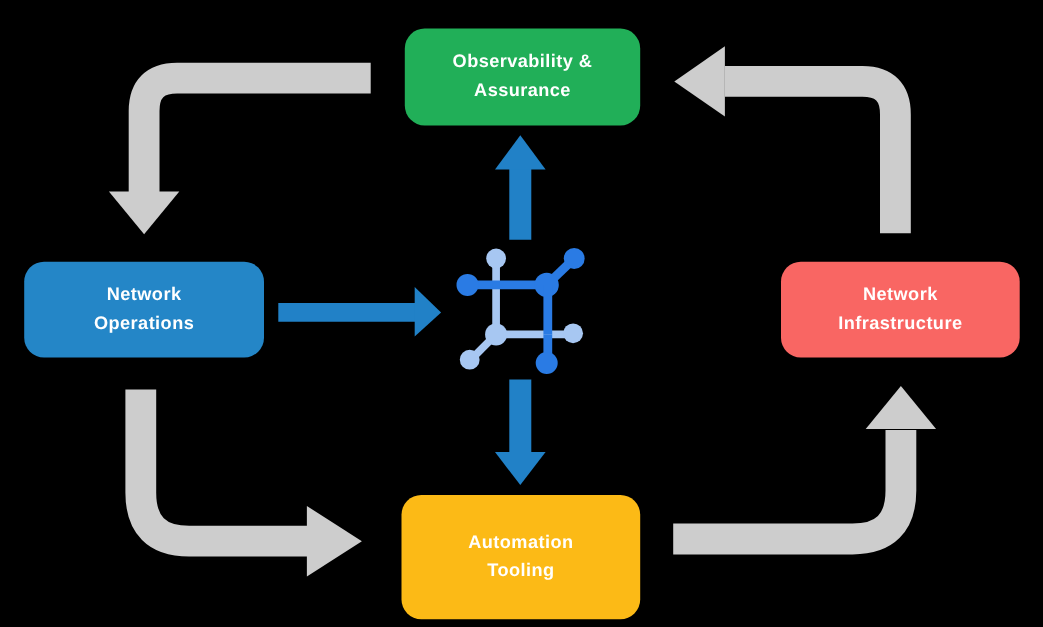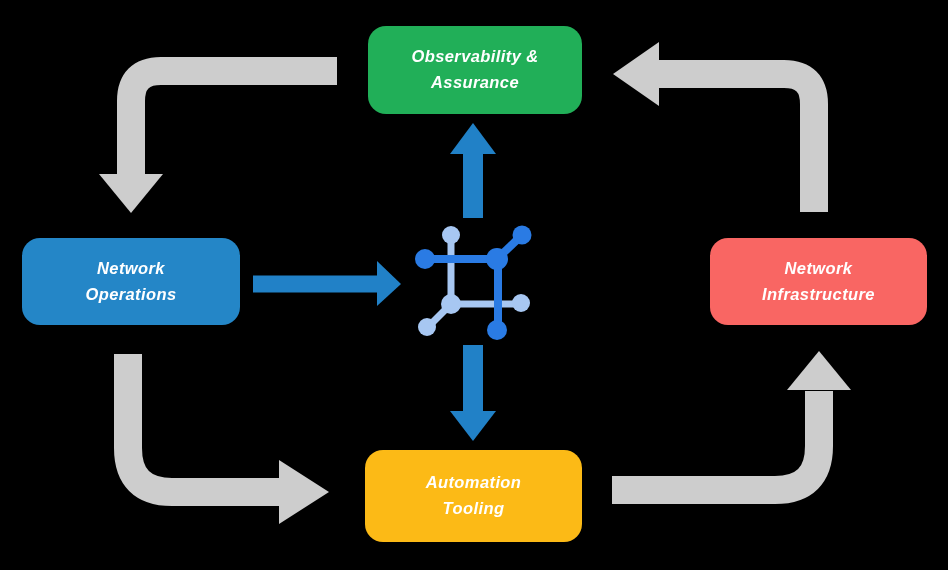--- a/index.html
+++ b/index.html
@@ -39,26 +39,25 @@
     text-align: center;
     border-radius: 18px;
     color: #ffffff;
     font-size: 16.5px;
     font-weight: bold;
     letter-spacing: 0.4px;
     line-height: 1.55;
   }
   .node-label {
     white-space: pre-line;
-    font-style: italic;
   }
   .node-observability { left: 368px; top:  26px; width: 214px; height: 88px; background: #21AF58; }
   .node-operations    { left:  22px; top: 238px; width: 218px; height: 87px; background: #2486C7; }
   .node-infrastructure{ left: 710px; top: 238px; width: 217px; height: 87px; background: #F96663; }
-  .node-automation    { left: 365px; top: 450px; width: 217px; height: 92px; background: #FCBA16; }
+  .node-automation    { left: 365px; top: 450px; width: 217px; height: 113px; background: #FCBA16; }
 </style>
 </head>
 <body>
 
 <div class="stage">
 
   <svg class="layer" viewBox="0 0 948 570" aria-hidden="true">
 
     <g fill="#CDCDCD" stroke="#CDCDCD">
       <path d="M 337 71 L 161 71 Q 131 71 131 101 L 131 176" fill="none" stroke-width="28"></path>

